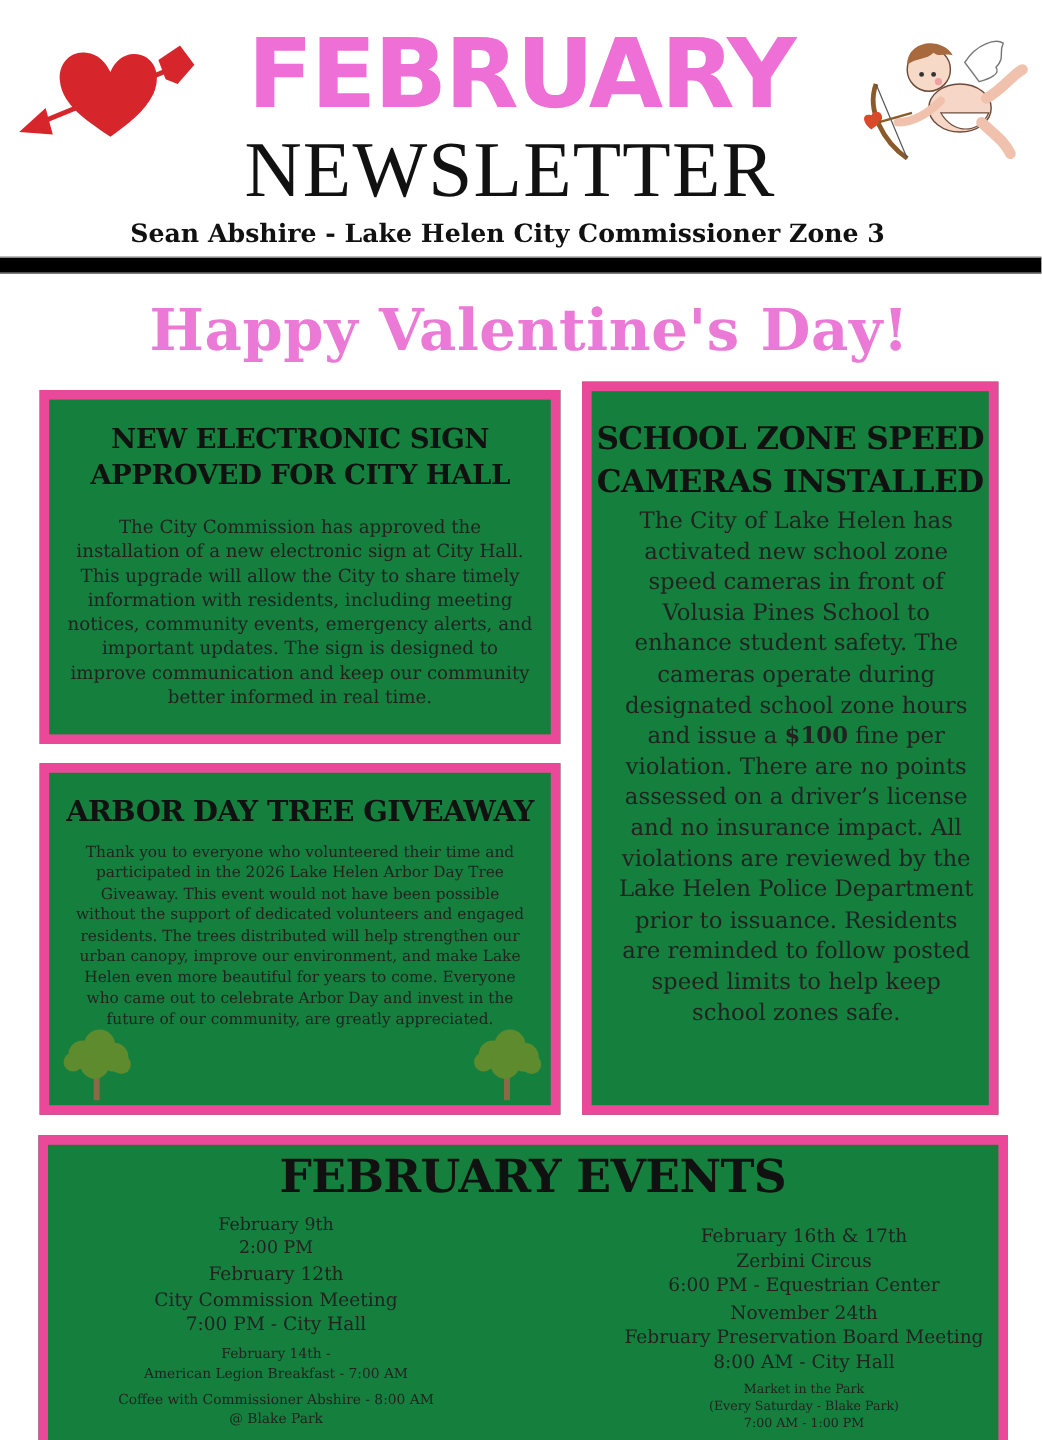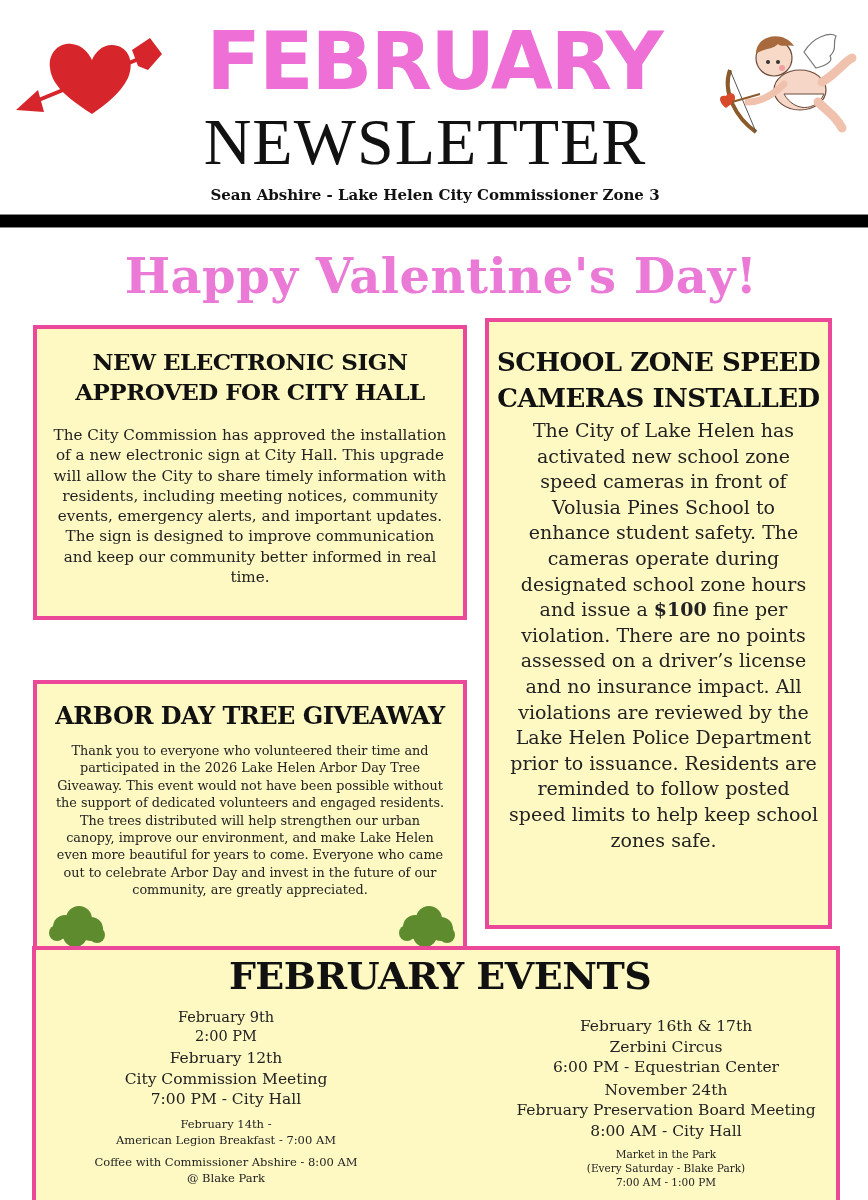--- a/index.html
+++ b/index.html
@@ -16,44 +16,44 @@
     font-family: "DejaVu Sans", sans-serif; font-weight: bold;
     font-size: 80px; letter-spacing: -2px; line-height: 92px;
     color: #ee6fd6;
   }
   #title-news {
     left: 0; width: 850px; top: 104px; text-align: center;
     font-family: "Liberation Serif", serif; font-size: 66px; line-height: 76px;
     color: #111; letter-spacing: 1px;
   }
   #subtitle {
-    left: 12px; width: 846px; top: 180px; text-align: center;
-    font-family: "DejaVu Serif", serif; font-weight: bold; font-size: 15px; line-height: 30px;
+    left: 0; width: 846px; top: 180px; text-align: center;
+    font-family: "DejaVu Serif", serif; font-weight: bold; font-size: 21px; line-height: 30px;
     color: #111;
   }
   #rule { left: 0; top: 214px; width: 868px; height: 14px; background: #000; border-top: 1px solid #888; border-bottom: 1px solid #888; }
 
   #valentine {
     left: 0; width: 882px; top: 244px; text-align: center;
     font-family: "DejaVu Serif", serif; font-weight: bold; font-size: 48px; line-height: 64px;
     color: #ea7ad6; letter-spacing: 0.5px;
   }
 
-  .box { position: absolute; border: 4px solid #ec4899; background: #fef9c3; }
+  .box { position: absolute; border: 8px solid #ec4899; background: #15803d; }
   .box h2 {
     font-family: "DejaVu Serif", serif; font-weight: bold; text-align: center; color: #111;
     letter-spacing: -0.5px;
   }
   .box p { text-align: center; color: #222; }
 
   #box-sign { left: 33px; top: 325px; width: 434px; height: 295px; }
   #box-sign h2 { font-size: 23px; line-height: 30px; margin-top: 18px; }
   #box-sign p { font-size: 15.2px; line-height: 20.3px; margin: 18px 14px 0 14px; }
 
-  #box-arbor { left: 33px; top: 636px; width: 434px; height: 293px; margin-top: 44px; }
+  #box-arbor { left: 33px; top: 636px; width: 434px; height: 293px; }
   #box-arbor h2 { font-size: 24px; line-height: 32px; margin-top: 16px; }
   #box-arbor p { font-size: 12.8px; line-height: 17.4px; margin: 10px 18px 0 18px; }
   .tree { position: absolute; width: 60px; height: 60px; }
   #tree-left { left: 10px; bottom: 4px; }
   #tree-right { right: 6px; bottom: 4px; }
 
   #box-speed { left: 485px; top: 318px; width: 347px; height: 611px; }
   #box-speed h2 { font-size: 26px; line-height: 36px; margin-top: 22px; }
   #box-speed p { font-size: 19px; line-height: 25.6px; margin: 2px 10px 0 20px; }
 

